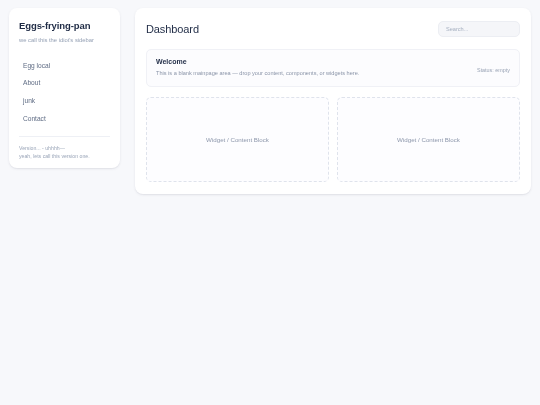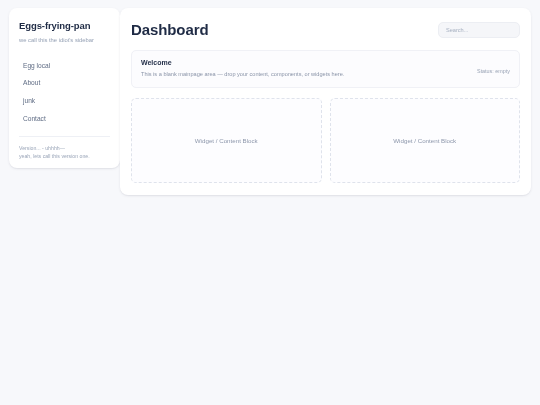--- a/index.html
+++ b/index.html
@@ -12,21 +12,21 @@
     background: #f7f8fb;
     font-family: "Liberation Sans", sans-serif;
     -webkit-font-smoothing: antialiased;
     overflow: hidden;
   }
 
   .app {
     display: flex;
     align-items: flex-start;
     padding: 8px 9px;
-    gap: 0;
+    gap: 15px;
     box-sizing: border-box;
   }
 
   
   .sidebar {
     width: 111px;
     background: #ffffff;
     border-radius: 8px;
     box-shadow: 0 1px 3px rgba(24, 35, 61, 0.07), 0 1px 1px rgba(24, 35, 61, 0.04);
     padding: 12px 0 8px 0;
@@ -81,22 +81,22 @@
     padding: 13px 11px 12px 11px;
     box-sizing: border-box;
   }
   .main-header {
     display: flex;
     align-items: center;
     justify-content: space-between;
     margin-bottom: 12px;
   }
   .page-title {
-    font-size: 15px;
-    font-weight: bold;
+    font-size: 11px;
+    font-weight: normal;
     color: #1f2b45;
     letter-spacing: -0.1px;
   }
   .search-input {
     width: 82px;
     font-size: 5.6px;
     font-family: "Liberation Sans", sans-serif;
     color: #6e7a90;
     background: #f5f6f9;
     border: 1px solid #eceef3;

